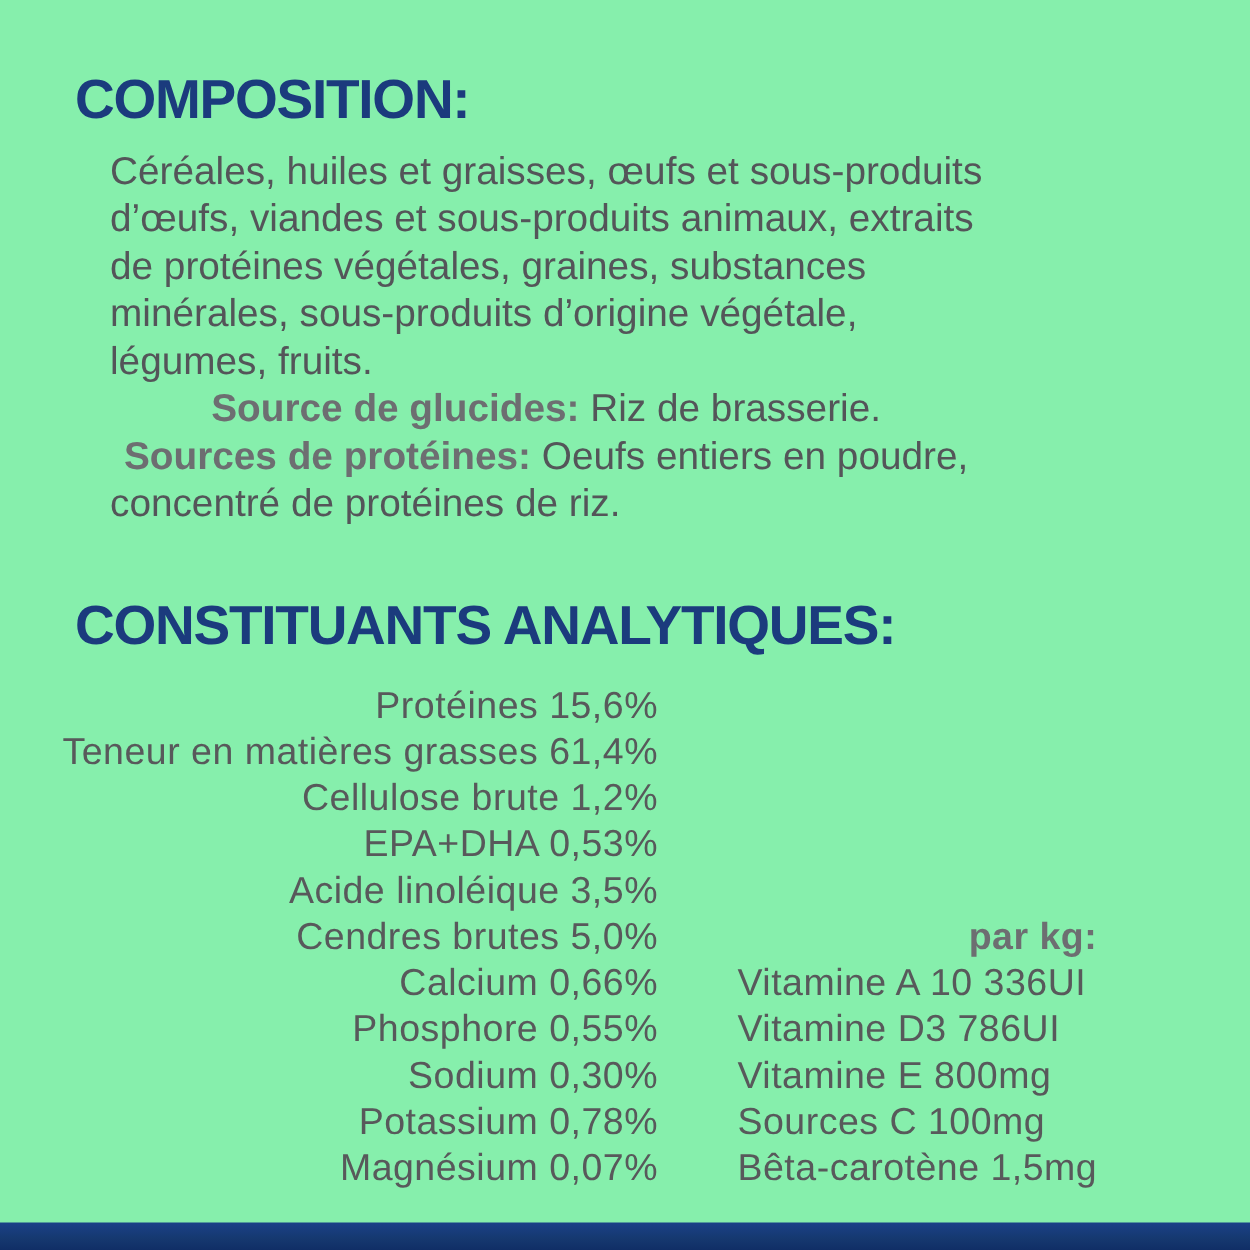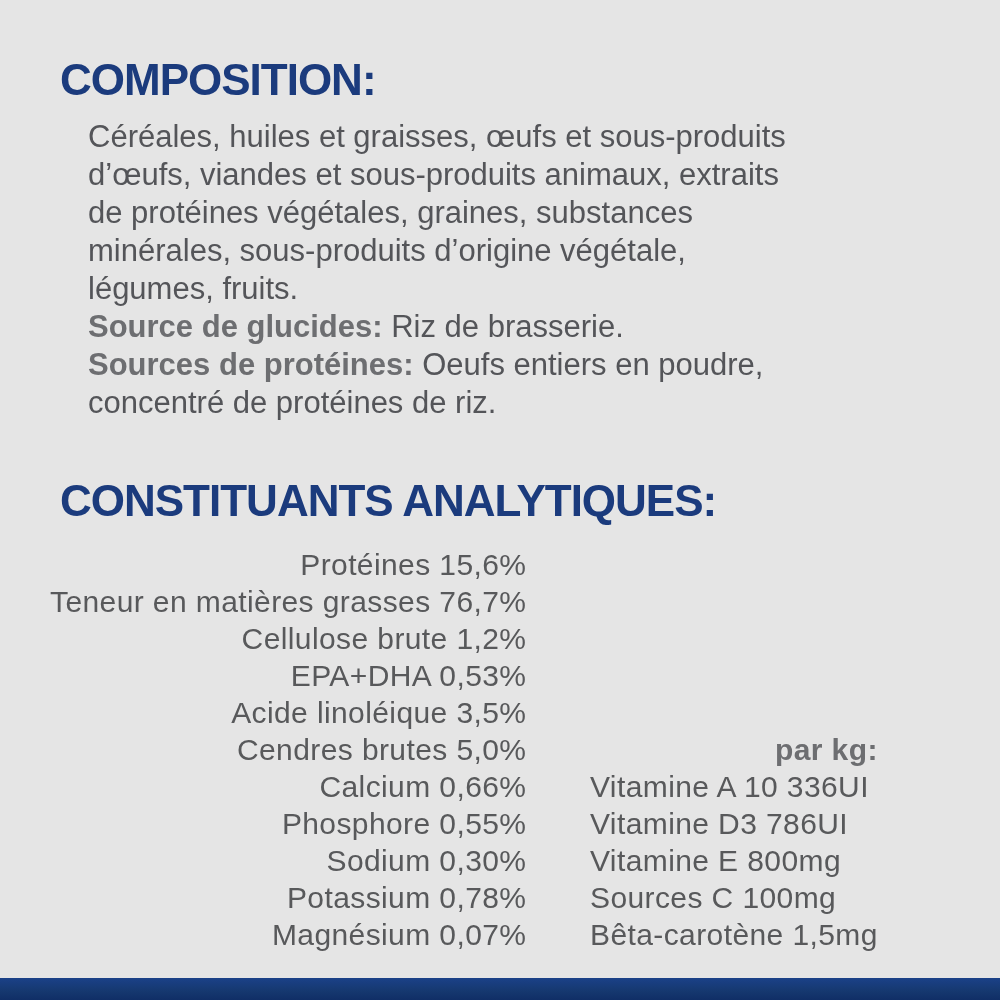--- a/index.html
+++ b/index.html
@@ -4,21 +4,21 @@
 <style>
   html, body {
     margin: 0;
     padding: 0;
     background: #ffffff;
   }
   #page {
     position: relative;
     width: 1000px;
     height: 1000px;
-    background: #e5e5e5;
+    background: #86efac;
     overflow: hidden;
     font-family: "Liberation Sans", "DejaVu Sans", sans-serif;
   }
   .section-heading {
     position: absolute;
     left: 60px;
     color: #1b3b7d;
     font-size: 44px;
     font-weight: 800;
     letter-spacing: -1px;
@@ -31,21 +31,21 @@
     position: absolute;
     left: 60px;
     color: #545559;
     font-size: 31px;
     line-height: 38px;
     white-space: nowrap;
   }
   #composition-paragraph { top: 118px; margin-left: 28px; }
   .para-line { display: block; }
 
-  .source-line { display: block; }
+  .source-line { display: block; text-align: center; }
   .source-label {
     font-weight: 700;
     color: #6d6e71;
   }
 
   .analytical-list {
     position: absolute;
     color: #58595b;
     font-size: 30px;
     line-height: 37px;
@@ -89,21 +89,21 @@
 
     <span class="source-line"><span class="source-label">Sources de protéines:</span><span> Oeufs entiers en poudre,</span></span>
 
     <span class="para-line">concentré de protéines de riz.</span>
   </div>
 
   <div id="analytical-heading" class="section-heading">CONSTITUANTS ANALYTIQUES:</div>
 
   <div id="analytical-left" class="analytical-list">
     <span class="list-row">Protéines 15,6%</span>
-    <span class="list-row">Teneur en matières grasses 76,7%</span>
+    <span class="list-row">Teneur en matières grasses 61,4%</span>
     <span class="list-row">Cellulose brute 1,2%</span>
     <span class="list-row">EPA+DHA 0,53%</span>
     <span class="list-row">Acide linoléique 3,5%</span>
     <span class="list-row">Cendres brutes 5,0%</span>
     <span class="list-row">Calcium 0,66%</span>
     <span class="list-row">Phosphore 0,55%</span>
     <span class="list-row">Sodium 0,30%</span>
     <span class="list-row">Potassium 0,78%</span>
     <span class="list-row">Magnésium 0,07%</span>
   </div>

